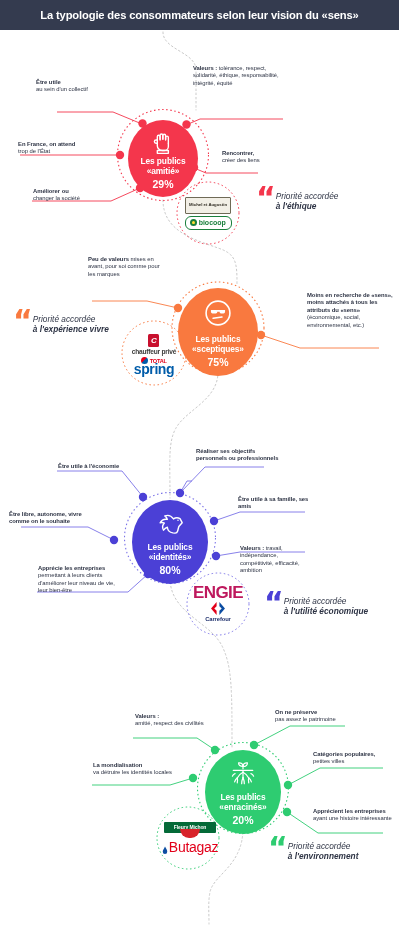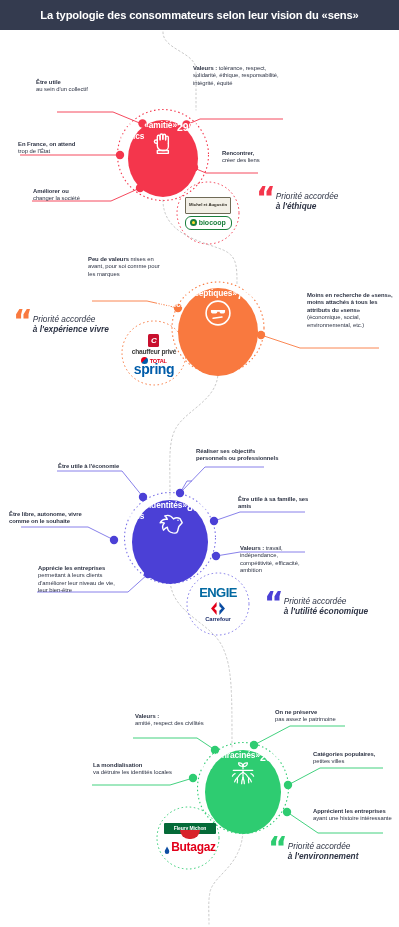--- a/index.html
+++ b/index.html
@@ -20,21 +20,21 @@
     display:flex;align-items:center;justify-content:center;
     color:#ffffff;font-size:11.2px;font-weight:bold;letter-spacing:-0.15px;
     white-space:nowrap;
   }
 
   
   .layer{position:absolute;left:0;top:0;width:399px;height:927px;overflow:visible;}
 
   
   .cluster{position:absolute;border-radius:50%;
-    display:flex;flex-direction:row;align-items:flex-start;justify-content:flex-end;
+    display:flex;flex-direction:column;align-items:center;justify-content:flex-end;
     color:#fff;text-align:center;}
   .cl-label{font-size:8.4px;font-weight:bold;line-height:10.6px;letter-spacing:-0.1px;}
   .cl-pct{font-size:10.5px;font-weight:bold;line-height:12px;margin-top:1px;}
   .cl-icon{position:absolute;left:50%;transform:translateX(-50%);}
 
   
   .lbl{position:absolute;font-size:5.9px;line-height:7.4px;letter-spacing:-0.05px;}
   .lbl b{font-weight:bold;}
   .lbl .ln{display:block;}
   .lbl-r{text-align:left;}
@@ -67,34 +67,34 @@
     display:flex;align-items:center;justify-content:center;color:#fff;font-size:8px;
     font-weight:bold;font-style:italic;line-height:9px;}
   .cp-txt{font-size:6.6px;font-weight:bold;color:#3c3c3b;letter-spacing:-0.2px;margin-top:1px;}
   .logo-ts{display:flex;flex-direction:column;align-items:center;}
   .ts-row{display:flex;align-items:center;gap:1.5px;}
   .ts-mark{width:7px;height:7px;border-radius:50%;
     background:linear-gradient(135deg,#e2001a 0 50%,#005ca9 50% 100%);}
   .ts-total{font-size:5.6px;font-weight:bold;color:#e2001a;letter-spacing:-0.2px;}
   .ts-spring{font-size:14px;font-weight:bold;color:#005ca9;letter-spacing:-0.4px;line-height:10px;}
 
-  .logo-engie{font-size:13px;font-weight:bold;letter-spacing:-0.6px;
-    color:#0369a1;line-height:13px;}
+  .logo-engie{font-size:17px;font-weight:bold;letter-spacing:-0.6px;
+    color:#be185d;line-height:13px;}
   .logo-carrefour{display:flex;flex-direction:column;align-items:center;}
   .cf-mark{width:26px;height:15px;position:relative;}
   .cf-txt{font-size:5.8px;font-weight:bold;color:#1d2e6b;letter-spacing:-0.1px;margin-top:0.5px;}
 
   .logo-fm{width:52px;height:11px;background:#046a38;border-radius:1px;position:relative;
     display:flex;align-items:center;justify-content:center;
     font-size:5px;font-weight:bold;color:#ffffff;letter-spacing:-0.1px;}
   .fm-swoosh{position:absolute;left:50%;bottom:-5px;transform:translateX(-50%);
     width:20px;height:9px;background:#d8232a;border-radius:0 0 12px 12px;}
   .logo-bg{display:flex;align-items:center;gap:1px;margin-top:4px;}
   .bg-flame{width:6px;height:10px;position:relative;}
-  .bg-txt{font-size:12px;font-weight:bold;color:#e2001a;letter-spacing:-0.3px;}
+  .bg-txt{font-size:14px;font-weight:normal;color:#e2001a;letter-spacing:-0.3px;}
 </style>
 </head>
 <body>
 
 <div id="root">
 
   <div class="header">
     <div class="header-title">La typologie des consommateurs selon leur vision du «sens»</div>
   </div>
 

